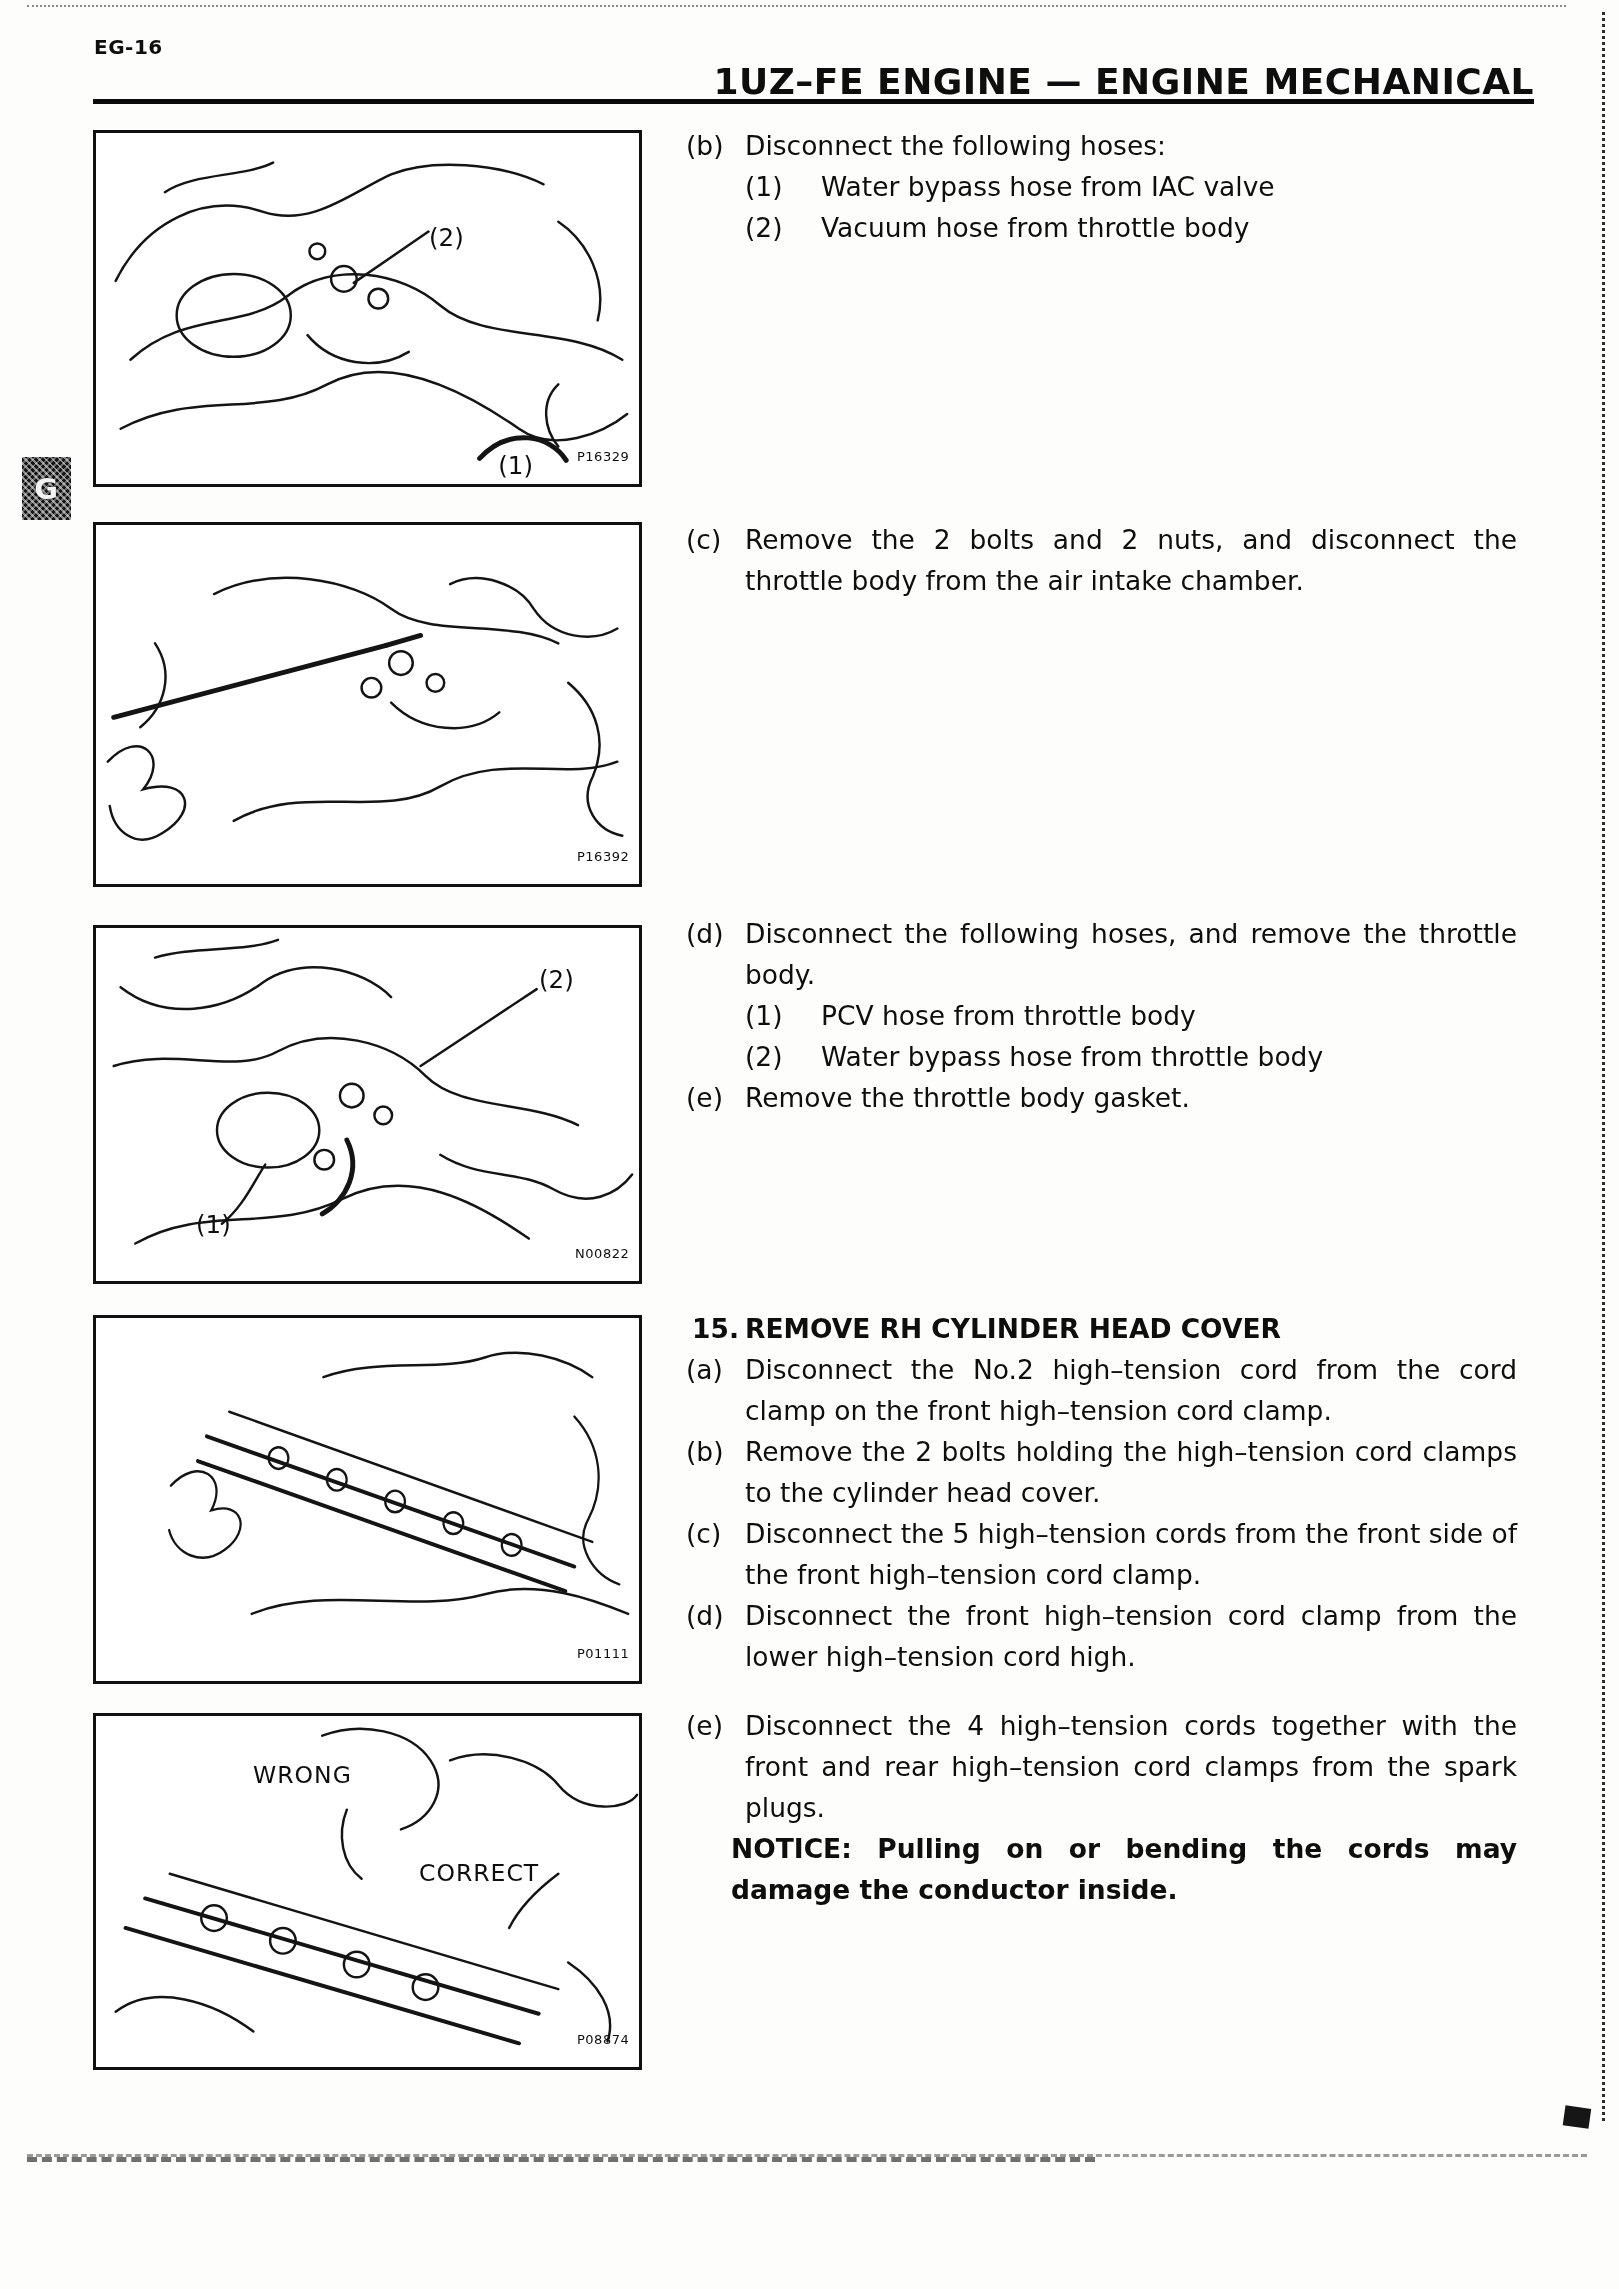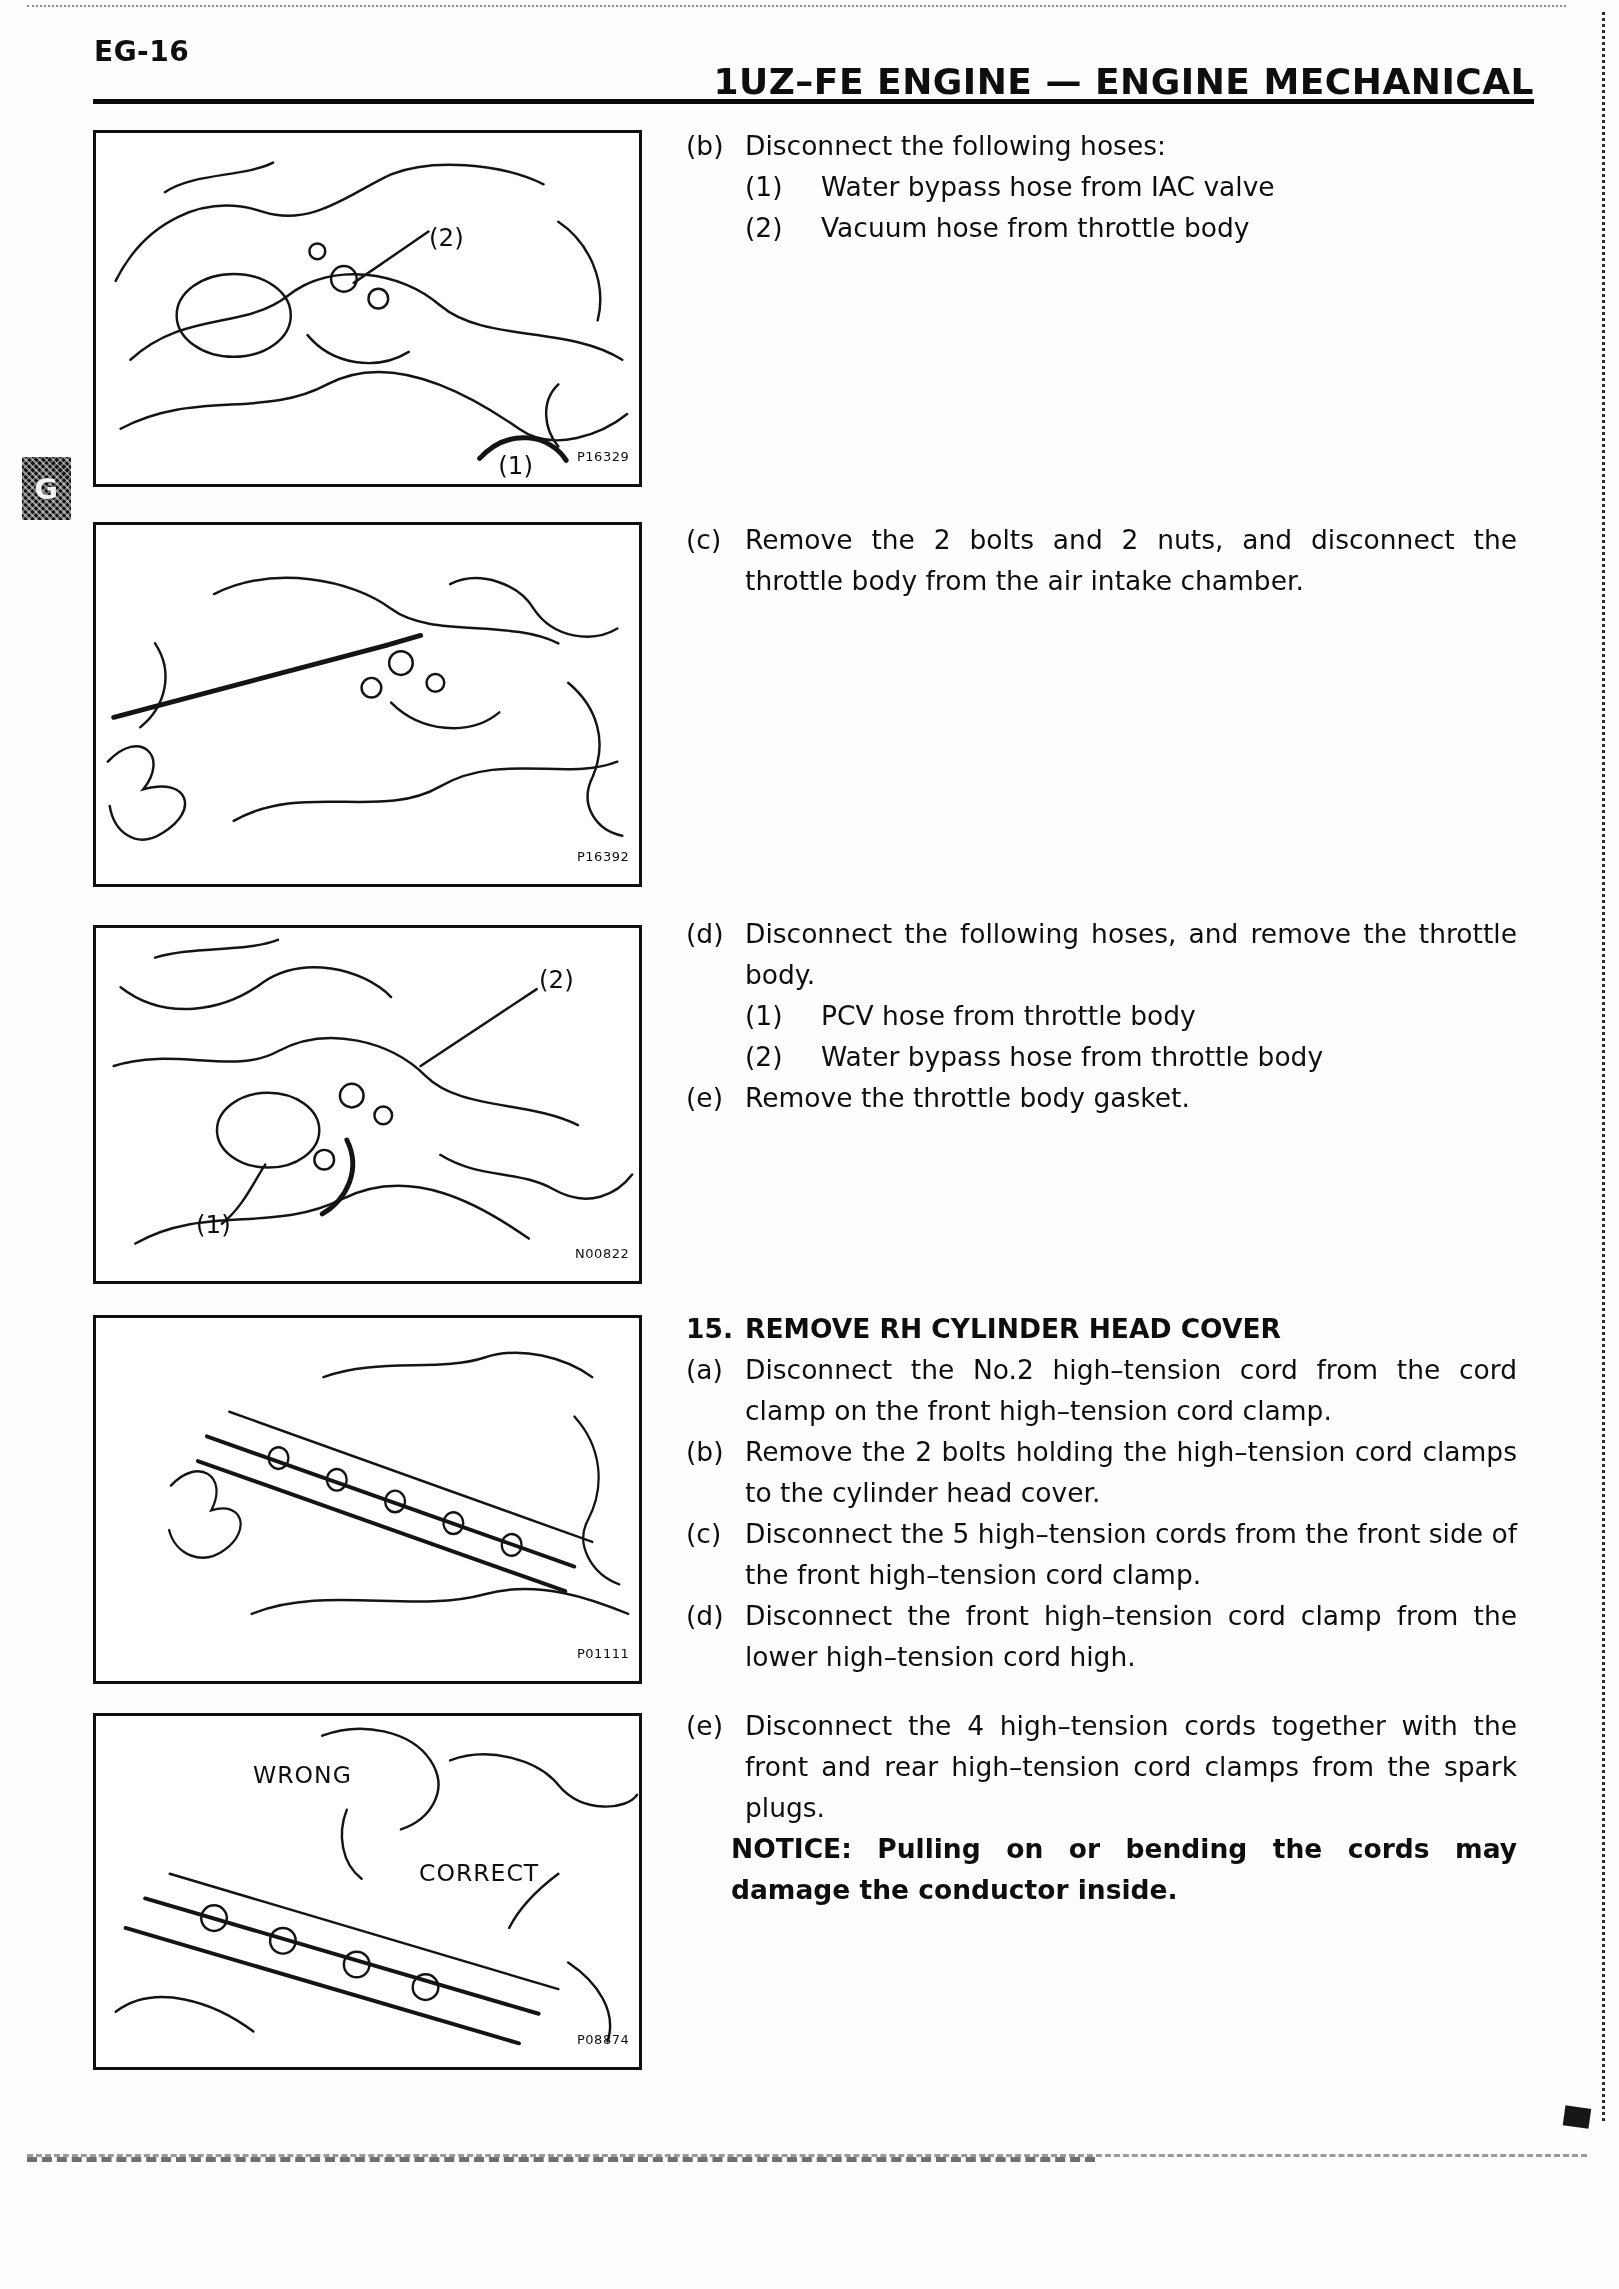--- a/index.html
+++ b/index.html
@@ -11,21 +11,21 @@
     color:#0e0e0e;
     overflow:hidden;
   }
   
   .top-perf{position:absolute;left:27.4px;top:4.9px;width:1539px;border-top:2.9px dotted #8a8a8a;}
   .binding{position:absolute;left:1602px;top:11.8px;height:2109px;border-left:3.9px dotted #2b2b2b;}
   .binding-blob{position:absolute;left:1564px;top:2107px;width:25.5px;height:19.6px;background:#161616;transform:rotate(8deg);}
   .bottom-band{position:absolute;left:27.4px;top:2154px;width:1560px;border-top:3.9px dashed #9a9a9a;}
   .bottom-band-heavy{position:absolute;left:27.4px;top:2157px;width:1068px;border-top:5.9px dashed #4c4c4c;opacity:.8;}
   
-  .page-code{position:absolute;left:94px;top:35px;font-size:28px;font-weight:bold;letter-spacing:0.5px;}
+  .page-code{position:absolute;left:94px;top:35px;font-size:20px;font-weight:bold;letter-spacing:0.5px;}
   .page-title{position:absolute;left:93px;top:61px;width:1441px;text-align:right;font-size:36px;font-weight:bold;letter-spacing:0.5px;}
   .header-rule{position:absolute;left:93px;top:99px;width:1441px;height:4.9px;background:#0a0a0a;}
   
   .side-tab{
     position:absolute;left:21.6px;top:457px;width:49px;height:63px;
     background:
       repeating-linear-gradient(45deg, rgba(255,255,255,.5) 0 2px, rgba(0,0,0,0) 2px 4.9px),
       repeating-linear-gradient(-45deg, rgba(255,255,255,.35) 0 2px, rgba(0,0,0,0) 2px 4.9px),
       #151515;
     display:flex;align-items:center;justify-content:center;
@@ -41,21 +41,21 @@
   .callout{position:absolute;font-size:24.5px;}
   .fig-note{position:absolute;font-size:23.5px;letter-spacing:1px;}
   
   .tblock{position:absolute;left:686px;width:831px;font-size:26.5px;line-height:41px;}
   .item{display:flex;align-items:flex-start;}
   .item .ilabel{flex:none;width:59px;}
   .item .itext{flex:1;text-align:justify;}
   .item.sub{margin-left:59px;}
   .item.sub .ilabel{width:76px;}
   .step-head{display:flex;font-weight:bold;}
-  .step-head .ilabel{flex:none;width:59px;}
+  .step-head .ilabel{flex:none;width:59px;text-align:center;}
   .notice{margin-left:45px;font-weight:bold;text-align:justify;}
 </style>
 </head>
 <body>
 
 <div class="page">
 
   <div class="top-perf"></div>
   <div class="binding"></div>
   <div class="binding-blob"></div>

